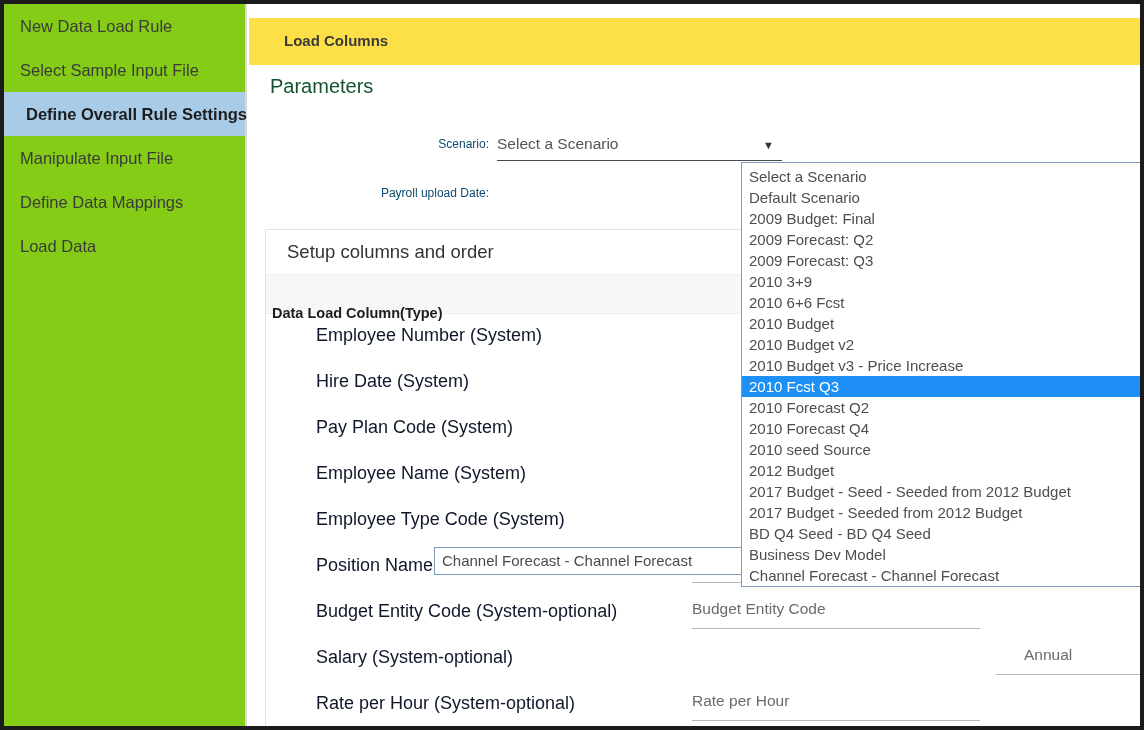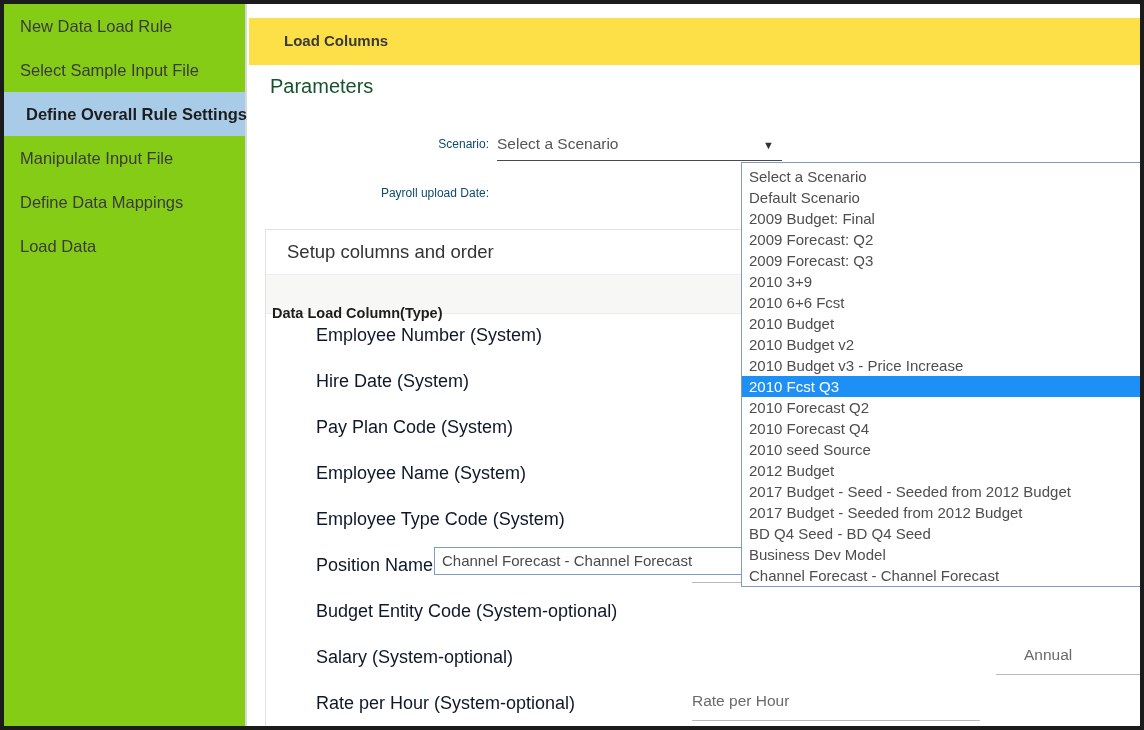--- a/index.html
+++ b/index.html
@@ -238,20 +238,23 @@
           <div class="cell-name">Position Name (System)</div>
           <div class="row-combo">
             <span class="val">Channel Forecast - Channel Forecast</span>
             <span class="arrow">▼</span>
           </div>
           <div class="cell-input"><span></span></div>
         </div>
 
         <div class="row">
           <div class="cell-name">Budget Entity Code (System-optional)</div>
+          <div class="cell-input">
+            <span>Budget Entity Code</span>
+          </div>
         </div>
 
         <div class="row">
           <div class="cell-name">Salary (System-optional)</div>
           <div class="cell-input2">
             <span>Annual</span>
           </div>
         </div>
 
         <div class="row">

